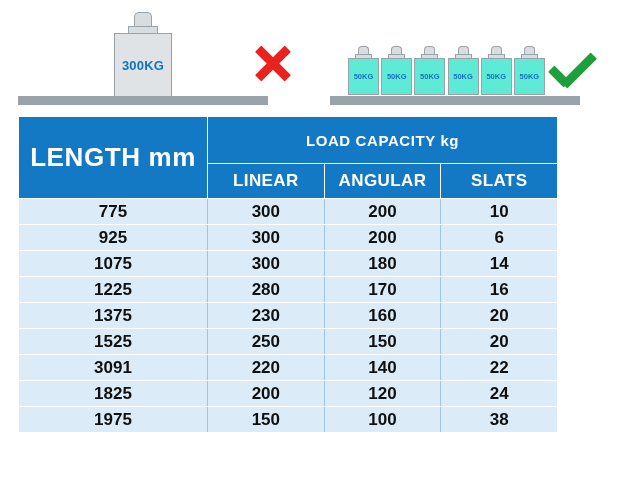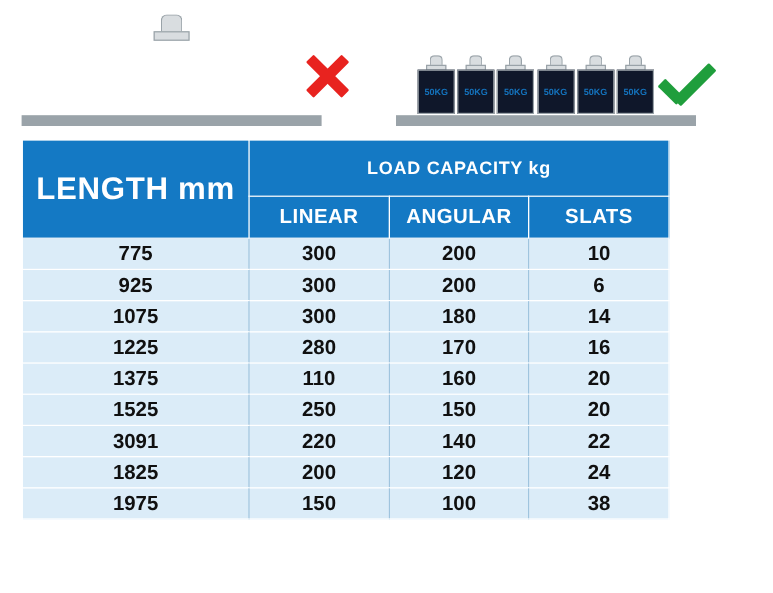--- a/index.html
+++ b/index.html
@@ -146,21 +146,21 @@
     background: #d9dde0;
     border: 1px solid #9aa3a9;
     box-sizing: border-box;
   }
   .sm-body {
     position: absolute;
     left: 0;
     top: 12px;
     width: 31px;
     height: 37px;
-    background: #0f172a;
+    background: #5eead4;
     border: 1px solid #9aa3a9;
     box-sizing: border-box;
     display: flex;
     align-items: center;
     justify-content: center;
   }
   .sm-label {
     color: #1473bd;
     font-weight: bold;
     font-size: 7.5px;
@@ -256,20 +256,23 @@
 <body>
 
 <div class="illustration">
 
   <div class="bar-left"></div>
   <div class="bar-right"></div>
 
   <div class="single-weight">
     <div class="sw-handle"></div>
     <div class="sw-neck"></div>
+    <div class="sw-body">
+      <span class="sw-label">300KG</span>
+    </div>
   </div>
 
   <div class="red-x">
     <span class="a"></span>
     <span class="b"></span>
   </div>
 
   <div class="small-weights">
     <div class="sm">
       <div class="sm-handle"></div>
@@ -354,21 +357,21 @@
         <td>14</td>
       </tr>
       <tr>
         <td>1225</td>
         <td>280</td>
         <td>170</td>
         <td>16</td>
       </tr>
       <tr>
         <td>1375</td>
-        <td>110</td>
+        <td>230</td>
         <td>160</td>
         <td>20</td>
       </tr>
       <tr>
         <td>1525</td>
         <td>250</td>
         <td>150</td>
         <td>20</td>
       </tr>
       <tr>

